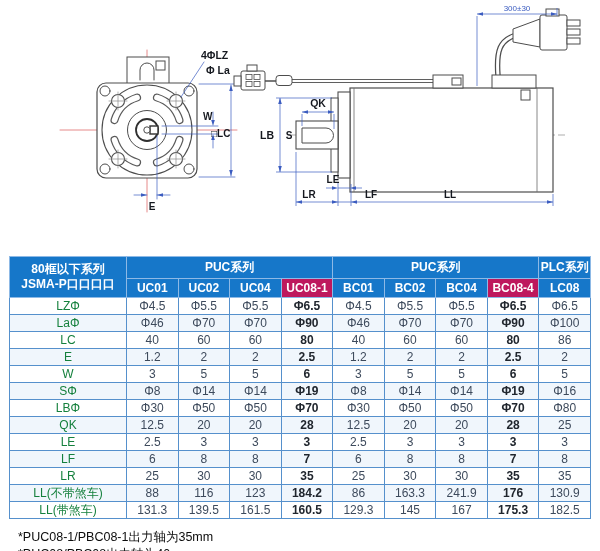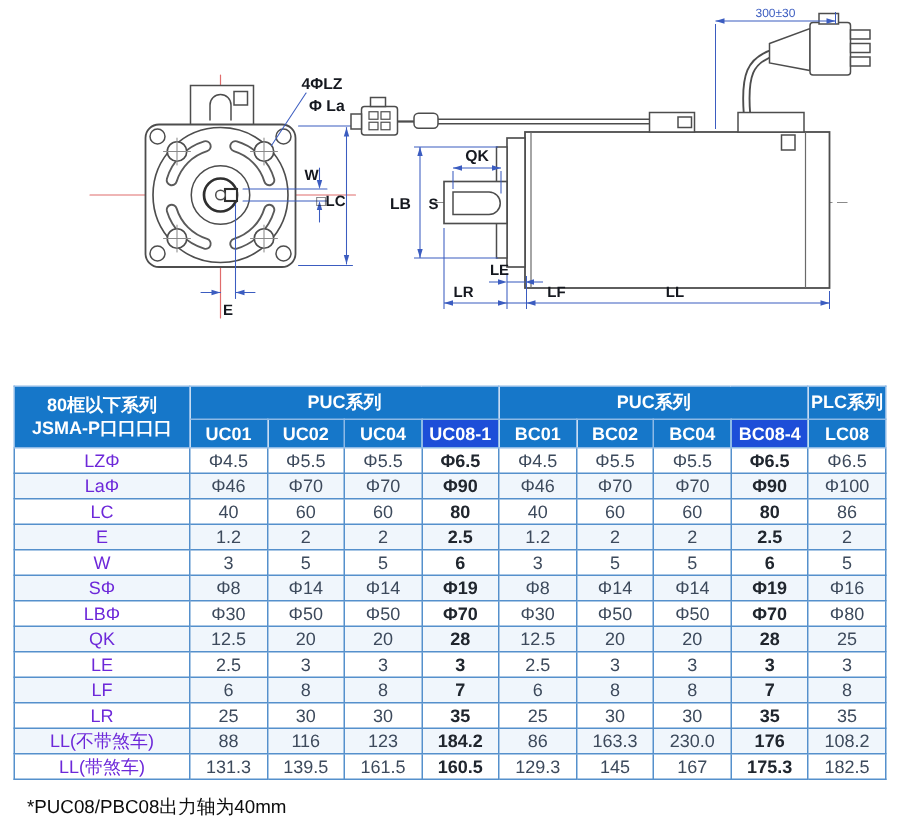--- a/index.html
+++ b/index.html
@@ -10,25 +10,25 @@
   }
   svg text{font-family:"Liberation Sans","DejaVu Sans",sans-serif;}
   .dim-label{font-size:10.5px;font-weight:bold;fill:#15181f;}
   .dim-label-sm{font-size:10px;font-weight:bold;fill:#15181f;}
   .cable-label{font-size:8px;fill:#3b5cc0;}
 
   .table-wrap{margin:4px 9px 0 9px;}
   table{border-collapse:collapse;table-layout:fixed;width:582px;font-size:12px;}
   th,td{border:1px solid #5590cc;text-align:center;padding:0;height:16px;line-height:15px;white-space:nowrap;overflow:hidden;}
   thead th{background:#1677c9;color:#fff;font-weight:bold;border:1px solid #8db9e6;}
-  thead th.dark{background:#1d4ed8;}
+  thead th.dark{background:#be185d;}
   th.corner div{line-height:15px;font-size:12px;}
   tr.grouprow th{height:21px;text-align:center;}
   tr.colrow th{height:18px;}
-  tbody th{font-weight:normal;color:#6d28d9;background:transparent;}
+  tbody th{font-weight:normal;color:#15803d;background:transparent;}
   tbody td{color:#3d4a5c;}
   tbody tr:nth-child(even){background:#f0f6fc;}
   td.hl{font-weight:bold;color:#20262e;}
   .footnotes{margin:10px 0 0 18px;font-size:12.5px;color:#0c0c0c;line-height:17px;}
 </style>
 </head>
 <body>
 
 
 
@@ -392,38 +392,39 @@
           <td class="">35</td>
         </tr>
         <tr>
           <th>LL(不带煞车)</th>
           <td class="">88</td>
           <td class="">116</td>
           <td class="">123</td>
           <td class="hl">184.2</td>
           <td class="">86</td>
           <td class="">163.3</td>
-          <td class="">230.0</td>
+          <td class="">241.9</td>
           <td class="hl">176</td>
-          <td class="">108.2</td>
+          <td class="">130.9</td>
         </tr>
         <tr>
           <th>LL(带煞车)</th>
           <td class="">131.3</td>
           <td class="">139.5</td>
           <td class="">161.5</td>
           <td class="hl">160.5</td>
           <td class="">129.3</td>
           <td class="">145</td>
           <td class="">167</td>
           <td class="hl">175.3</td>
           <td class="">182.5</td>
         </tr>
       </tbody>
   </table>
 </div>
 
 <div class="footnotes">
+  <div>*PUC08-1/PBC08-1出力轴为35mm</div>
   <div>*PUC08/PBC08出力轴为40mm</div>
 </div>
 
 
 
 
 </body></html>

